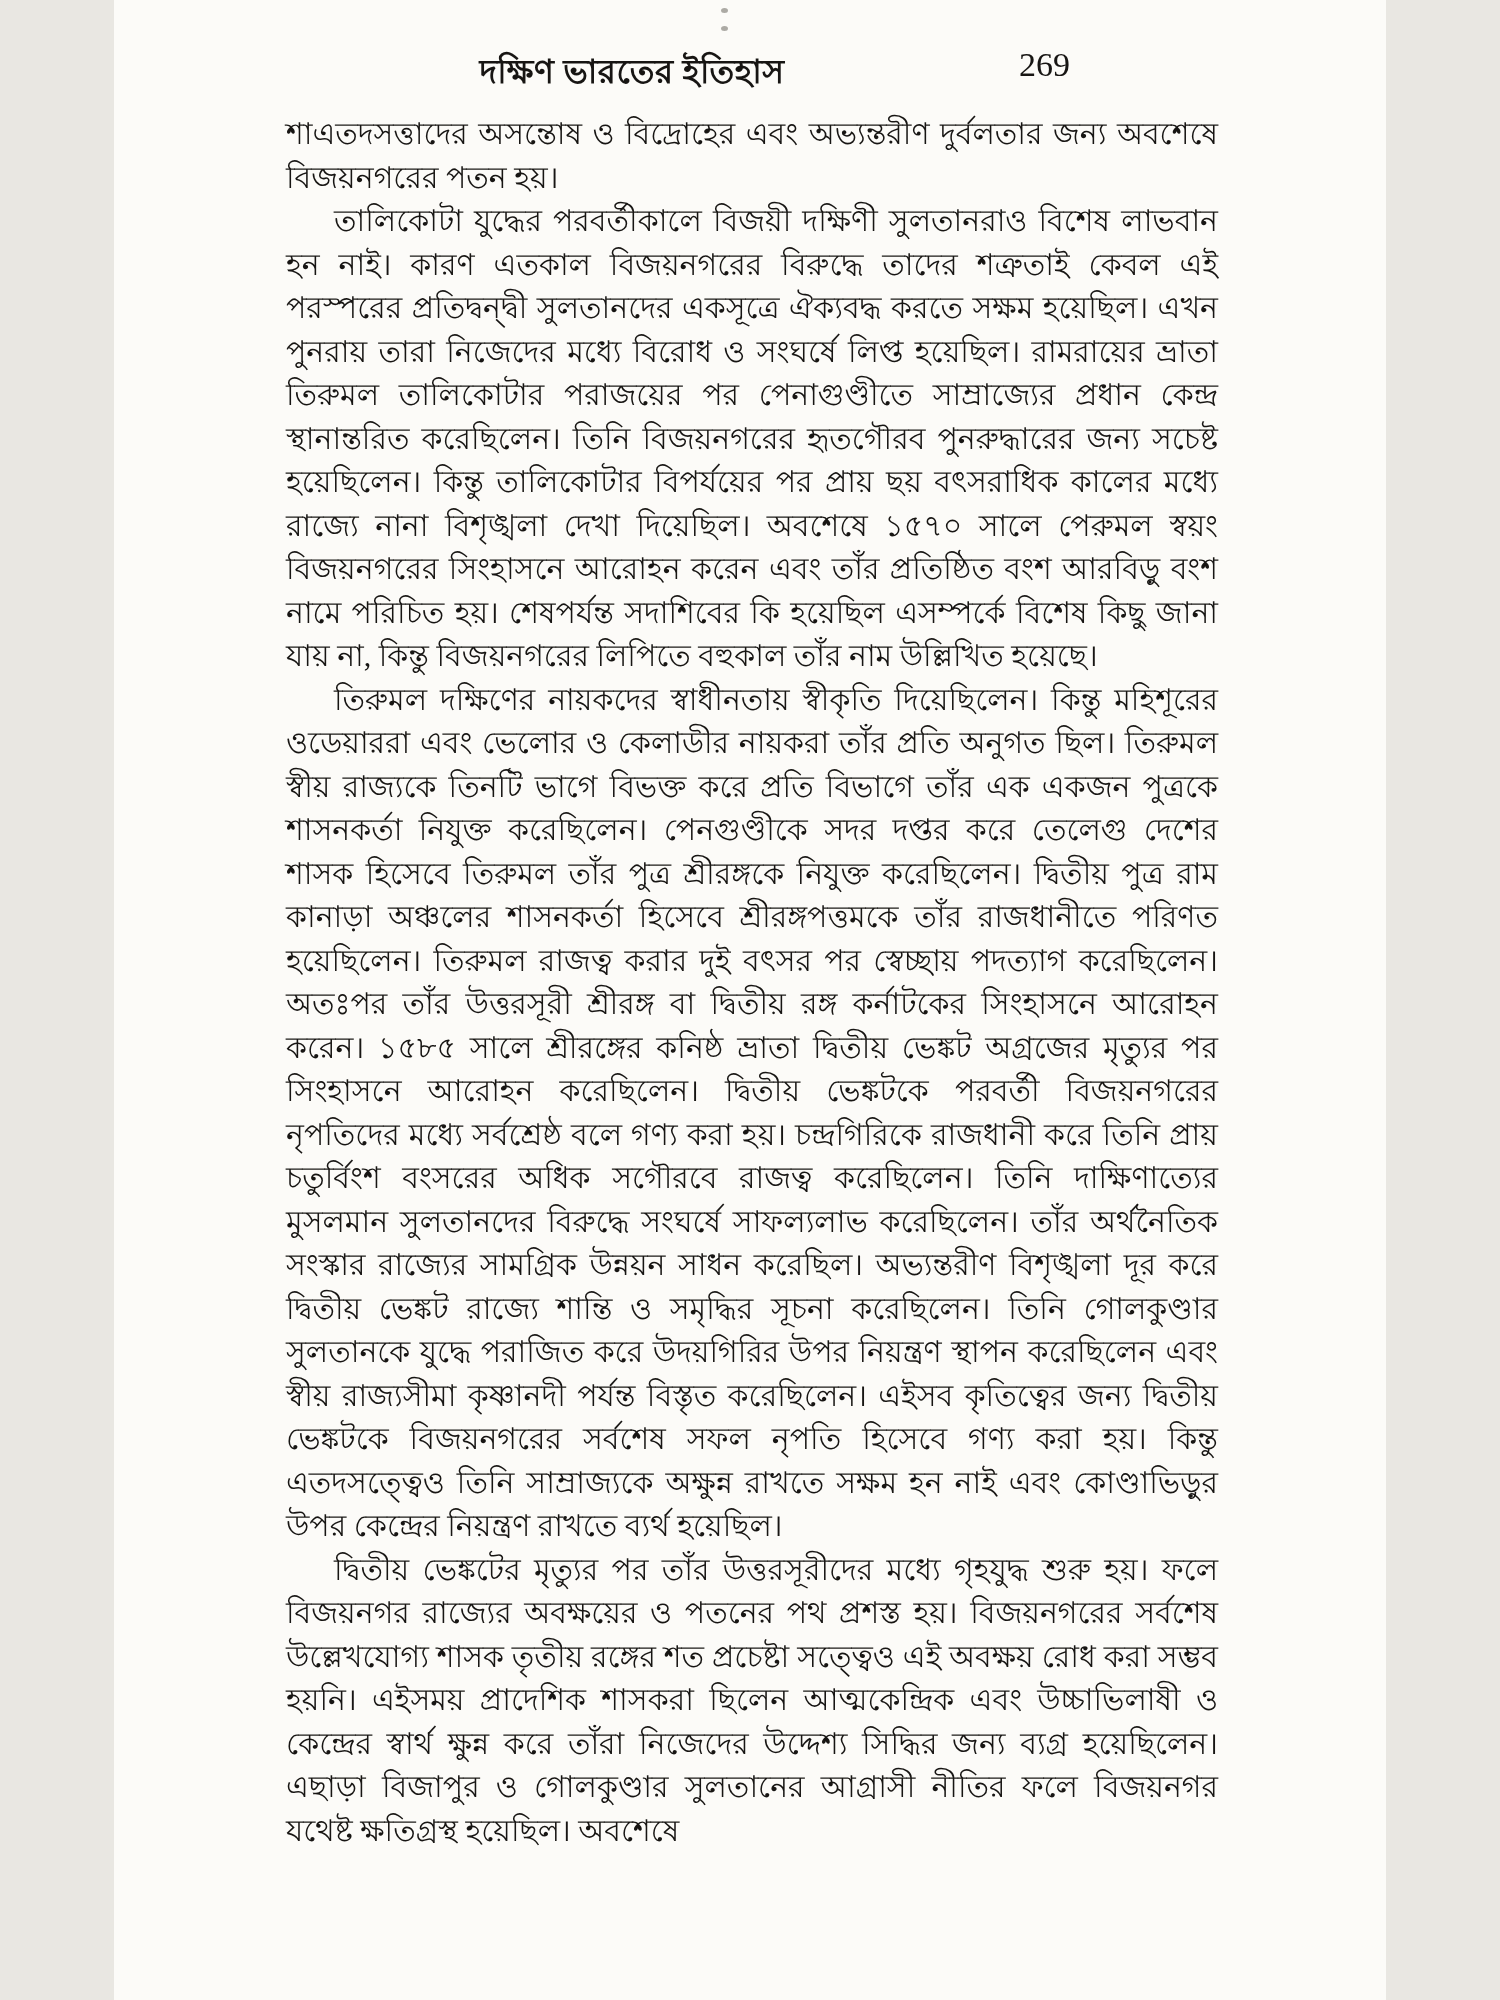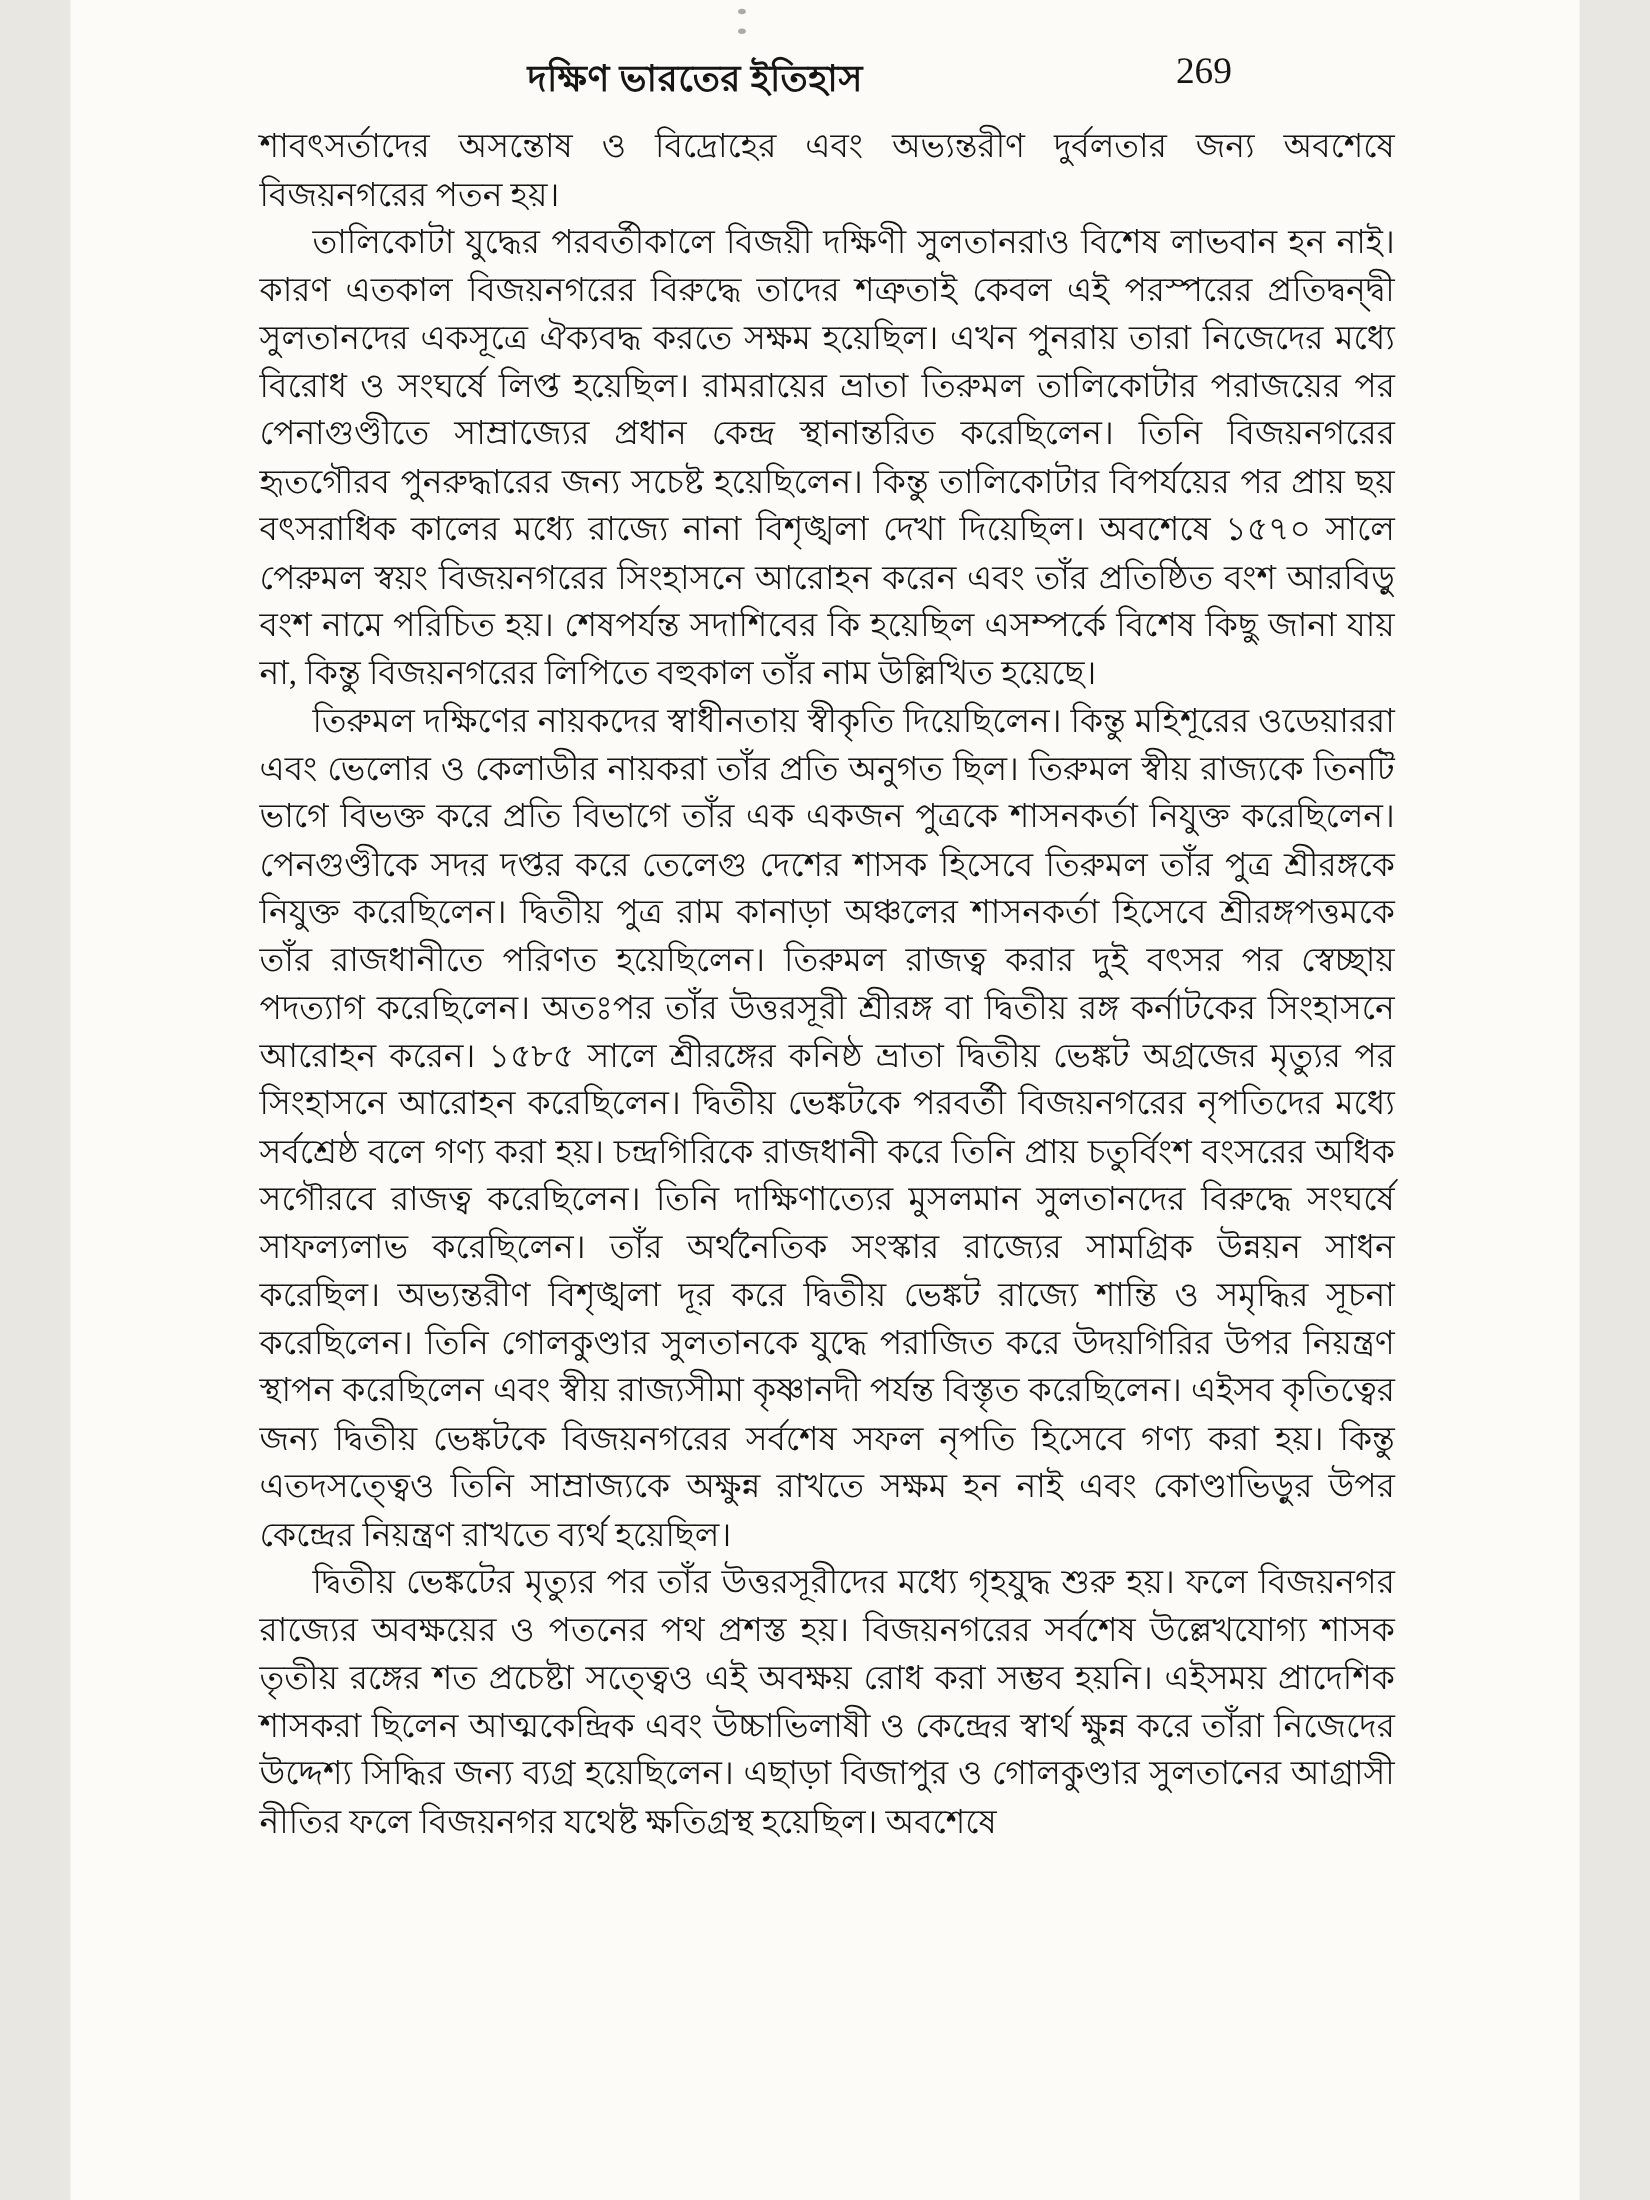--- a/index.html
+++ b/index.html
@@ -2,21 +2,21 @@
 <html><head>
 <meta charset="utf-8">
 <style>
   html, body {
     margin: 0;
     padding: 0;
     background: #e9e7e2;
   }
   .page {
     position: relative;
-    width: 1372px;
+    width: 1272px;
     height: 2000px;
     margin: 0 auto;
     background: #fcfbf8;
     color: #171513;
     box-sizing: border-box;
     padding: 46px 168px 30px 172px;
     font-family: "Liberation Serif", "DejaVu Serif", serif;
     overflow: hidden;
   }
   .scan-artifact {
@@ -76,19 +76,19 @@
 <div class="page">
 
   <div class="scan-artifact"><i></i><i></i></div>
 
   <header class="page-header">
     <h1 class="page-title">দক্ষিণ ভারতের ইতিহাস</h1>
     <span class="page-number">269</span>
   </header>
 
   <main class="body-text">
-    <p class="para no-indent">শাবৎসর্তাদের অসন্তোষ ও বিদ্রোহের এবং অভ্যন্তরীণ দুর্বলতার জন্য অবশেষে বিজয়নগরের পতন হয়।</p>
+    <p class="para no-indent">শাএতদসত্তাদের অসন্তোষ ও বিদ্রোহের এবং অভ্যন্তরীণ দুর্বলতার জন্য অবশেষে বিজয়নগরের পতন হয়।</p>
     <p class="para">তালিকোটা যুদ্ধের পরবর্তীকালে বিজয়ী দক্ষিণী সুলতানরাও বিশেষ লাভবান হন নাই। কারণ এতকাল বিজয়নগরের বিরুদ্ধে তাদের শত্রুতাই কেবল এই পরস্পরের প্রতিদ্বন্দ্বী সুলতানদের একসূত্রে ঐক্যবদ্ধ করতে সক্ষম হয়েছিল। এখন পুনরায় তারা নিজেদের মধ্যে বিরোধ ও সংঘর্ষে লিপ্ত হয়েছিল। রামরায়ের ভ্রাতা তিরুমল তালিকোটার পরাজয়ের পর পেনাগুণ্ডীতে সাম্রাজ্যের প্রধান কেন্দ্র স্থানান্তরিত করেছিলেন। তিনি বিজয়নগরের হৃতগৌরব পুনরুদ্ধারের জন্য সচেষ্ট হয়েছিলেন। কিন্তু তালিকোটার বিপর্যয়ের পর প্রায় ছয় বৎসরাধিক কালের মধ্যে রাজ্যে নানা বিশৃঙ্খলা দেখা দিয়েছিল। অবশেষে ১৫৭০ সালে পেরুমল স্বয়ং বিজয়নগরের সিংহাসনে আরোহন করেন এবং তাঁর প্রতিষ্ঠিত বংশ আরবিড়ু বংশ নামে পরিচিত হয়। শেষপর্যন্ত সদাশিবের কি হয়েছিল এসম্পর্কে বিশেষ কিছু জানা যায় না, কিন্তু বিজয়নগরের লিপিতে বহুকাল তাঁর নাম উল্লিখিত হয়েছে।</p>
     <p class="para">তিরুমল দক্ষিণের নায়কদের স্বাধীনতায় স্বীকৃতি দিয়েছিলেন। কিন্তু মহিশূরের ওডেয়াররা এবং ভেলোর ও কেলাডীর নায়করা তাঁর প্রতি অনুগত ছিল। তিরুমল স্বীয় রাজ্যকে তিনটি ভাগে বিভক্ত করে প্রতি বিভাগে তাঁর এক একজন পুত্রকে শাসনকর্তা নিযুক্ত করেছিলেন। পেনগুণ্ডীকে সদর দপ্তর করে তেলেগু দেশের শাসক হিসেবে তিরুমল তাঁর পুত্র শ্রীরঙ্গকে নিযুক্ত করেছিলেন। দ্বিতীয় পুত্র রাম কানাড়া অঞ্চলের শাসনকর্তা হিসেবে শ্রীরঙ্গপত্তমকে তাঁর রাজধানীতে পরিণত হয়েছিলেন। তিরুমল রাজত্ব করার দুই বৎসর পর স্বেচ্ছায় পদত্যাগ করেছিলেন। অতঃপর তাঁর উত্তরসূরী শ্রীরঙ্গ বা দ্বিতীয় রঙ্গ কর্নাটকের সিংহাসনে আরোহন করেন। ১৫৮৫ সালে শ্রীরঙ্গের কনিষ্ঠ ভ্রাতা দ্বিতীয় ভেঙ্কট অগ্রজের মৃত্যুর পর সিংহাসনে আরোহন করেছিলেন। দ্বিতীয় ভেঙ্কটকে পরবর্তী বিজয়নগরের নৃপতিদের মধ্যে সর্বশ্রেষ্ঠ বলে গণ্য করা হয়। চন্দ্রগিরিকে রাজধানী করে তিনি প্রায় চতুর্বিংশ বংসরের অধিক সগৌরবে রাজত্ব করেছিলেন। তিনি দাক্ষিণাত্যের মুসলমান সুলতানদের বিরুদ্ধে সংঘর্ষে সাফল্যলাভ করেছিলেন। তাঁর অর্থনৈতিক সংস্কার রাজ্যের সামগ্রিক উন্নয়ন সাধন করেছিল। অভ্যন্তরীণ বিশৃঙ্খলা দূর করে দ্বিতীয় ভেঙ্কট রাজ্যে শান্তি ও সমৃদ্ধির সূচনা করেছিলেন। তিনি গোলকুণ্ডার সুলতানকে যুদ্ধে পরাজিত করে উদয়গিরির উপর নিয়ন্ত্রণ স্থাপন করেছিলেন এবং স্বীয় রাজ্যসীমা কৃষ্ণানদী পর্যন্ত বিস্তৃত করেছিলেন। এইসব কৃতিত্বের জন্য দ্বিতীয় ভেঙ্কটকে বিজয়নগরের সর্বশেষ সফল নৃপতি হিসেবে গণ্য করা হয়। কিন্তু এতদসত্ত্বেও তিনি সাম্রাজ্যকে অক্ষুন্ন রাখতে সক্ষম হন নাই এবং কোণ্ডাভিড়ুর উপর কেন্দ্রের নিয়ন্ত্রণ রাখতে ব্যর্থ হয়েছিল।</p>
     <p class="para">দ্বিতীয় ভেঙ্কটের মৃত্যুর পর তাঁর উত্তরসূরীদের মধ্যে গৃহযুদ্ধ শুরু হয়। ফলে বিজয়নগর রাজ্যের অবক্ষয়ের ও পতনের পথ প্রশস্ত হয়। বিজয়নগরের সর্বশেষ উল্লেখযোগ্য শাসক তৃতীয় রঙ্গের শত প্রচেষ্টা সত্ত্বেও এই অবক্ষয় রোধ করা সম্ভব হয়নি। এইসময় প্রাদেশিক শাসকরা ছিলেন আত্মকেন্দ্রিক এবং উচ্চাভিলাষী ও কেন্দ্রের স্বার্থ ক্ষুন্ন করে তাঁরা নিজেদের উদ্দেশ্য সিদ্ধির জন্য ব্যগ্র হয়েছিলেন। এছাড়া বিজাপুর ও গোলকুণ্ডার সুলতানের আগ্রাসী নীতির ফলে বিজয়নগর যথেষ্ট ক্ষতিগ্রস্থ হয়েছিল। অবশেষে</p>
   </main>
 
 </div>
 
 </body></html>

